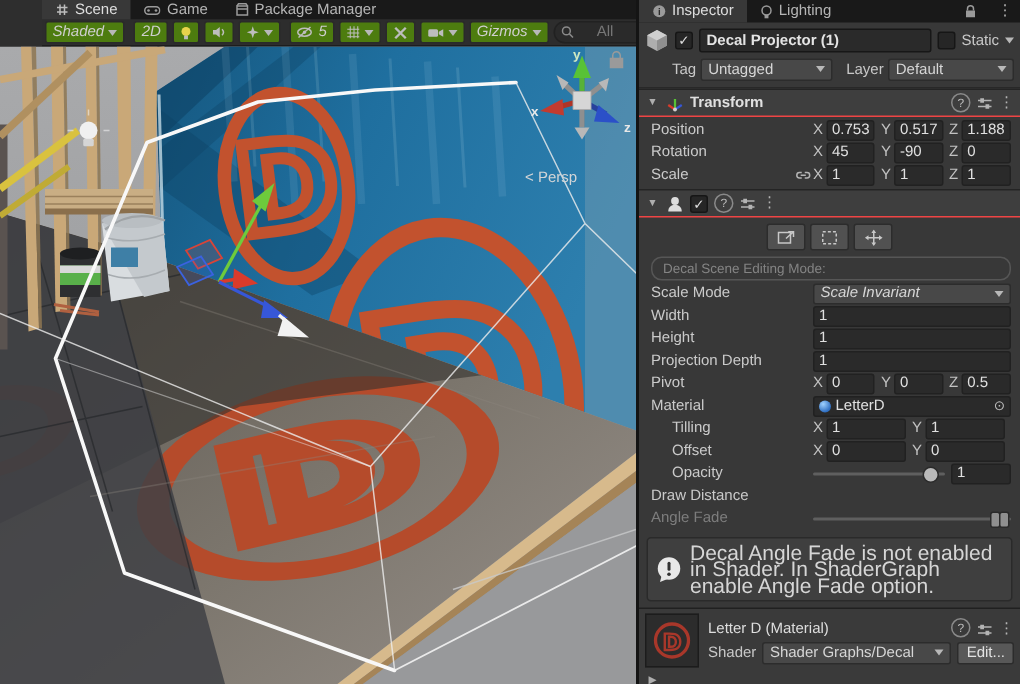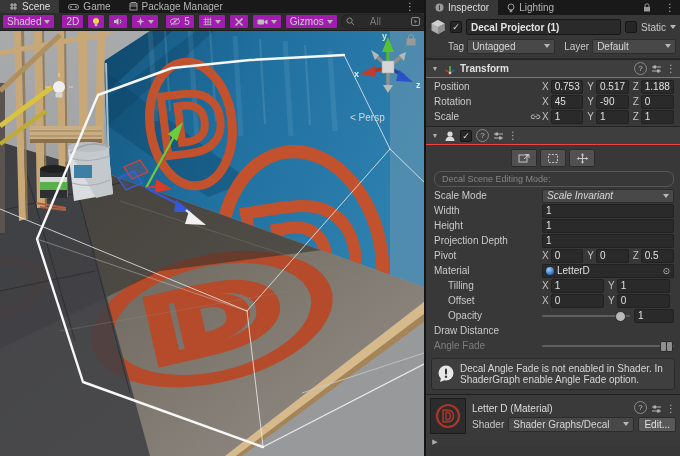--- a/index.html
+++ b/index.html
@@ -11,29 +11,29 @@
   .caret{width:0;height:0;border-left:3px solid transparent;border-right:3px solid transparent;
          border-top:4px solid #b8b8b8;flex:none;}
   .fold{font-size:7px;color:#aeaeae;width:10px;flex:none;text-align:center;}
   .menu-dots{color:#b4b4b4;font-size:10px;line-height:10px;width:10px;text-align:center;flex:none;}
   .helpq{width:11px;height:11px;border-radius:50%;border:1px solid #8a8a8a;color:#bdbdbd;
          font-size:8px;display:flex;align-items:center;justify-content:center;flex:none;}
   .preset{flex:none;}
   .chk{width:10px;height:10px;background:#262626;border:1px solid #1616Begin16;border:1px solid #161616;
        border-radius:2px;color:#dcdcdc;font-size:9px;line-height:10px;text-align:center;flex:none;}
   
-  #scene-panel{position:absolute;left:0;top:0;width:424px;height:456px;background:#2e2e2e;}
+  #scene-panel{position:absolute;left:0;top:0;width:424px;height:456px;background:#2e2e2e;padding-left:28px;}
   .tabbar{height:13px;background:#191919;display:flex;align-items:stretch;}
   .tab{display:flex;align-items:center;gap:4px;padding:0 9px;color:#b5b5b5;}
   .tab.active{background:#383838;color:#dedede;}
   .tabbar .spacer{flex:1;}
   .sc-toolbar{height:17px;background:#2d2d2d;border-bottom:1px solid #1d1d1d;display:flex;
               align-items:center;gap:3px;padding:0 2px;}
-  .tb-btn{height:13px;background:#a21caf;border:1px solid #2a2a2a;border-radius:2px;display:flex;
-          align-items:center;gap:3px;padding:0 4px;color:#cfcfcf;}
+  .tb-btn{height:13px;background:#4d7c0f;border:1px solid #2a2a2a;border-radius:2px;display:flex;
+          align-items:center;gap:3px;padding:0 4px;color:#cfcfcf;font-style:italic;}
   .searchbox{height:13px;flex:1;background:#2a2a2a;border:1px solid #212121;border-radius:8px;
              display:flex;align-items:center;gap:15px;padding:0 4px;color:#777;}
   #viewport{position:absolute;left:0;top:31px;width:424px;height:425px;}
   
   #splitter{position:absolute;left:424px;top:0;width:2px;height:456px;background:#141414;}
   
   #inspector{position:absolute;left:426px;top:0;width:254px;height:456px;background:#383838;overflow:hidden;}
   .insp-go{padding:3px 4px 4px 4px;border-bottom:1px solid #282828;}
   .go-row1{display:flex;align-items:center;gap:4px;height:18px;}
   .go-name{flex:1;height:14px;background:#2a2a2a;border:1px solid #171717;border-radius:2px;
@@ -61,21 +61,21 @@
   .slider.mm .handle{width:5px;height:9px;border-radius:2px;background:#8f8f8f;}
   .vfield{width:32px;flex:none;height:12px;background:#2a2a2a;border:1px solid #212121;border-radius:2px;
           display:flex;align-items:center;padding:0 3px;color:#e0e0e0;}
   .editmode-box{margin:4px 6px 2px 8px;height:14px;border:1px solid #565656;border-radius:7px;
                 display:flex;align-items:center;padding:0 7px;color:#848484;font-size:9px;}
   .btnrow{display:flex;justify-content:center;gap:3px;margin:4px 0 2px 0;}
   .mode-btn{width:24px;height:16px;background:#515151;border:1px solid #2c2c2c;border-radius:2px;
             display:flex;align-items:center;justify-content:center;}
   .helpbox{margin:6px 5px 4px 5px;background:#3f3f3f;border:1px solid #2a2a2a;border-radius:3px;
            display:flex;gap:5px;padding:4px 5px;align-items:center;}
-  .helpbox .txt{font-size:10px;color:#d6d6d6;line-height:11px;}
+  .helpbox .txt{font-size:14px;color:#d6d6d6;line-height:11px;}
   .mat-header{border-top:1px solid #202020;background:#3a3a3a;padding:3px 4px;display:flex;gap:6px;}
   .mat-thumb{width:34px;height:34px;background:#2c2c2c;border:1px solid #1c1c1c;flex:none;
              display:flex;align-items:center;justify-content:center;}
   .mat-right{flex:1;min-width:0;}
   .mat-title-row{display:flex;align-items:flex-end;gap:4px;height:16px;}
   .mat-title{flex:1;color:#dedede;}
   .shader-row{display:flex;align-items:center;gap:4px;height:16px;margin-top:2px;}
   .edit-btn{background:#585858;border:1px solid #2c2c2c;border-radius:2px;height:13px;display:flex;
             align-items:center;padding:0 5px;color:#e2e2e2;flex:none;}
   .objfield{flex:1;min-width:0;height:12px;background:#2a2a2a;border:1px solid #212121;border-radius:2px;

